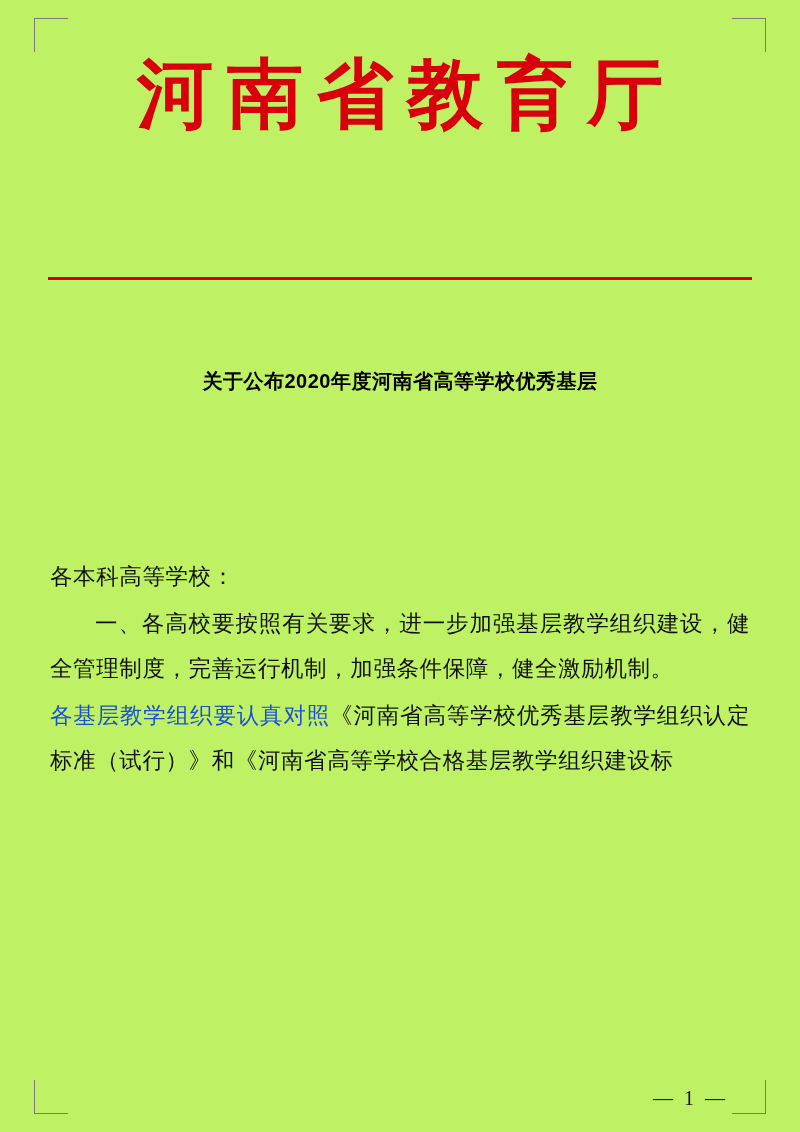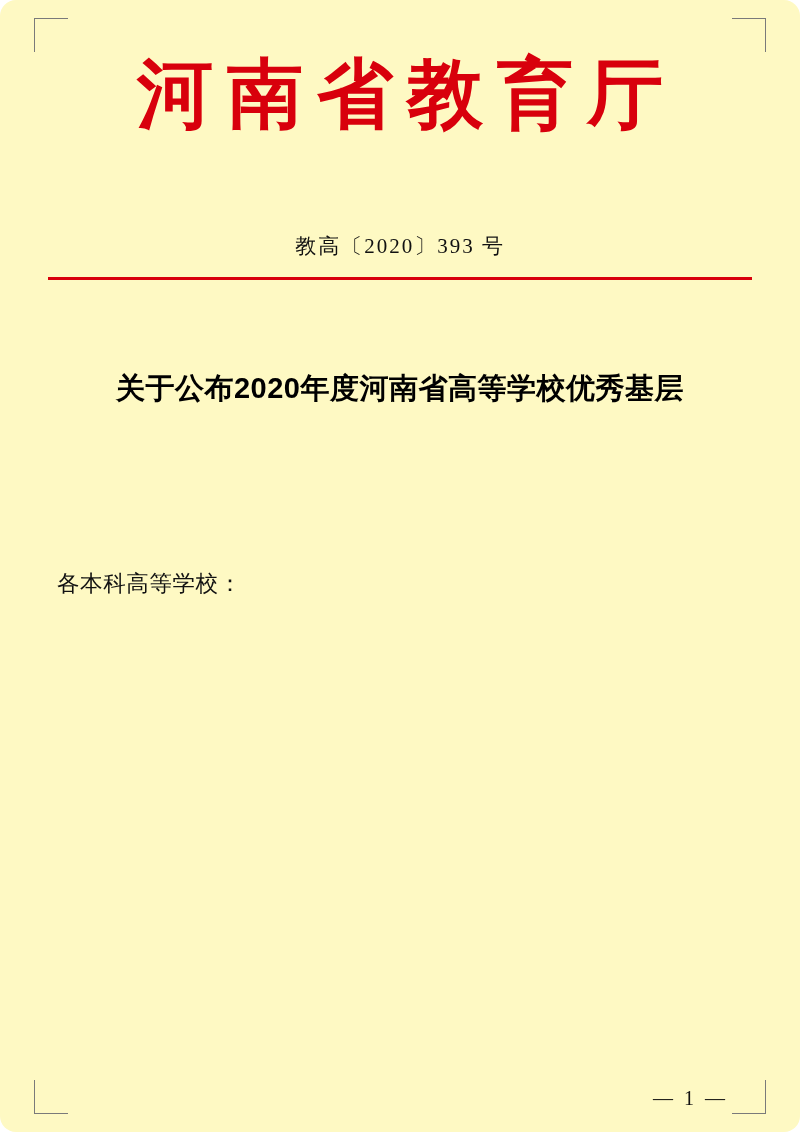--- a/index.html
+++ b/index.html
@@ -12,22 +12,21 @@
     width: 800px;
     height: 1132px;
     position: relative;
     font-family: "Liberation Serif", serif;
     overflow: hidden;
   }
 
   .page {
     position: absolute;
     inset: 0;
-    background: #fef9c3;
-    border-radius: 16px;
+    background: #bef264;
   }
 
   
   .crop {
     position: absolute;
     width: 34px;
     height: 34px;
   }
   .crop::before, .crop::after {
     content: "";
@@ -101,40 +100,40 @@
     font-family: "Liberation Sans", sans-serif;
     font-weight: bold;
     font-size: 28px;
     letter-spacing: 11px;
     text-indent: 11px;
     line-height: 1.5;
   }
   .title-line.main {
     font-family: "Liberation Sans", sans-serif;
     font-weight: bold;
-    font-size: 29px;
+    font-size: 20px;
     letter-spacing: 0.5px;
     line-height: 1.55;
     text-align: center;
   }
 
   
   .body-text {
     position: absolute;
     top: 552px;
     left: 48px;
     width: 704px;
     font-family: "Liberation Serif", serif;
     font-size: 22.5px;
     line-height: 45px;
     color: #111;
     letter-spacing: 0.6px;
   }
   .body-text p {
-    margin: 9px;
+    margin: 2px;
     text-align: justify;
     text-justify: inter-ideograph;
   }
   .salutation { text-align: left !important; }
   .indent2 { text-indent: 45px; }
   .blue { color: #1c4fd8; }
 
   
   .page-number {
     position: absolute;
@@ -151,27 +150,28 @@
 
 <div class="page">
 
   <div class="crop tl"></div>
   <div class="crop tr"></div>
   <div class="crop bl"></div>
   <div class="crop br"></div>
 
   <div class="masthead">河南省教育厅</div>
 
-  <div class="doc-number">教高〔2020〕393 号</div>
 
   <div class="red-rule"></div>
 
   <div class="title-block">
     <div class="title-line main">关于公布2020年度河南省高等学校优秀基层</div>
   </div>
 
   <div class="body-text">
     <p class="salutation">各本科高等学校：</p>
+    <p class="indent2">一、各高校要按照有关要求，进一步加强基层教学组织建设，健全管理制度，完善运行机制，加强条件保障，健全激励机制。</p>
+    <p><span class="blue">各基层教学组织要认真对照</span><span>《河南省高等学校优秀基层教学组织认定标准（试行）》和《河南省高等学校合格基层教学组织建设标</span></p>
   </div>
 
   <div class="page-number">— 1 —</div>
 
 </div>
 
 </body></html>

